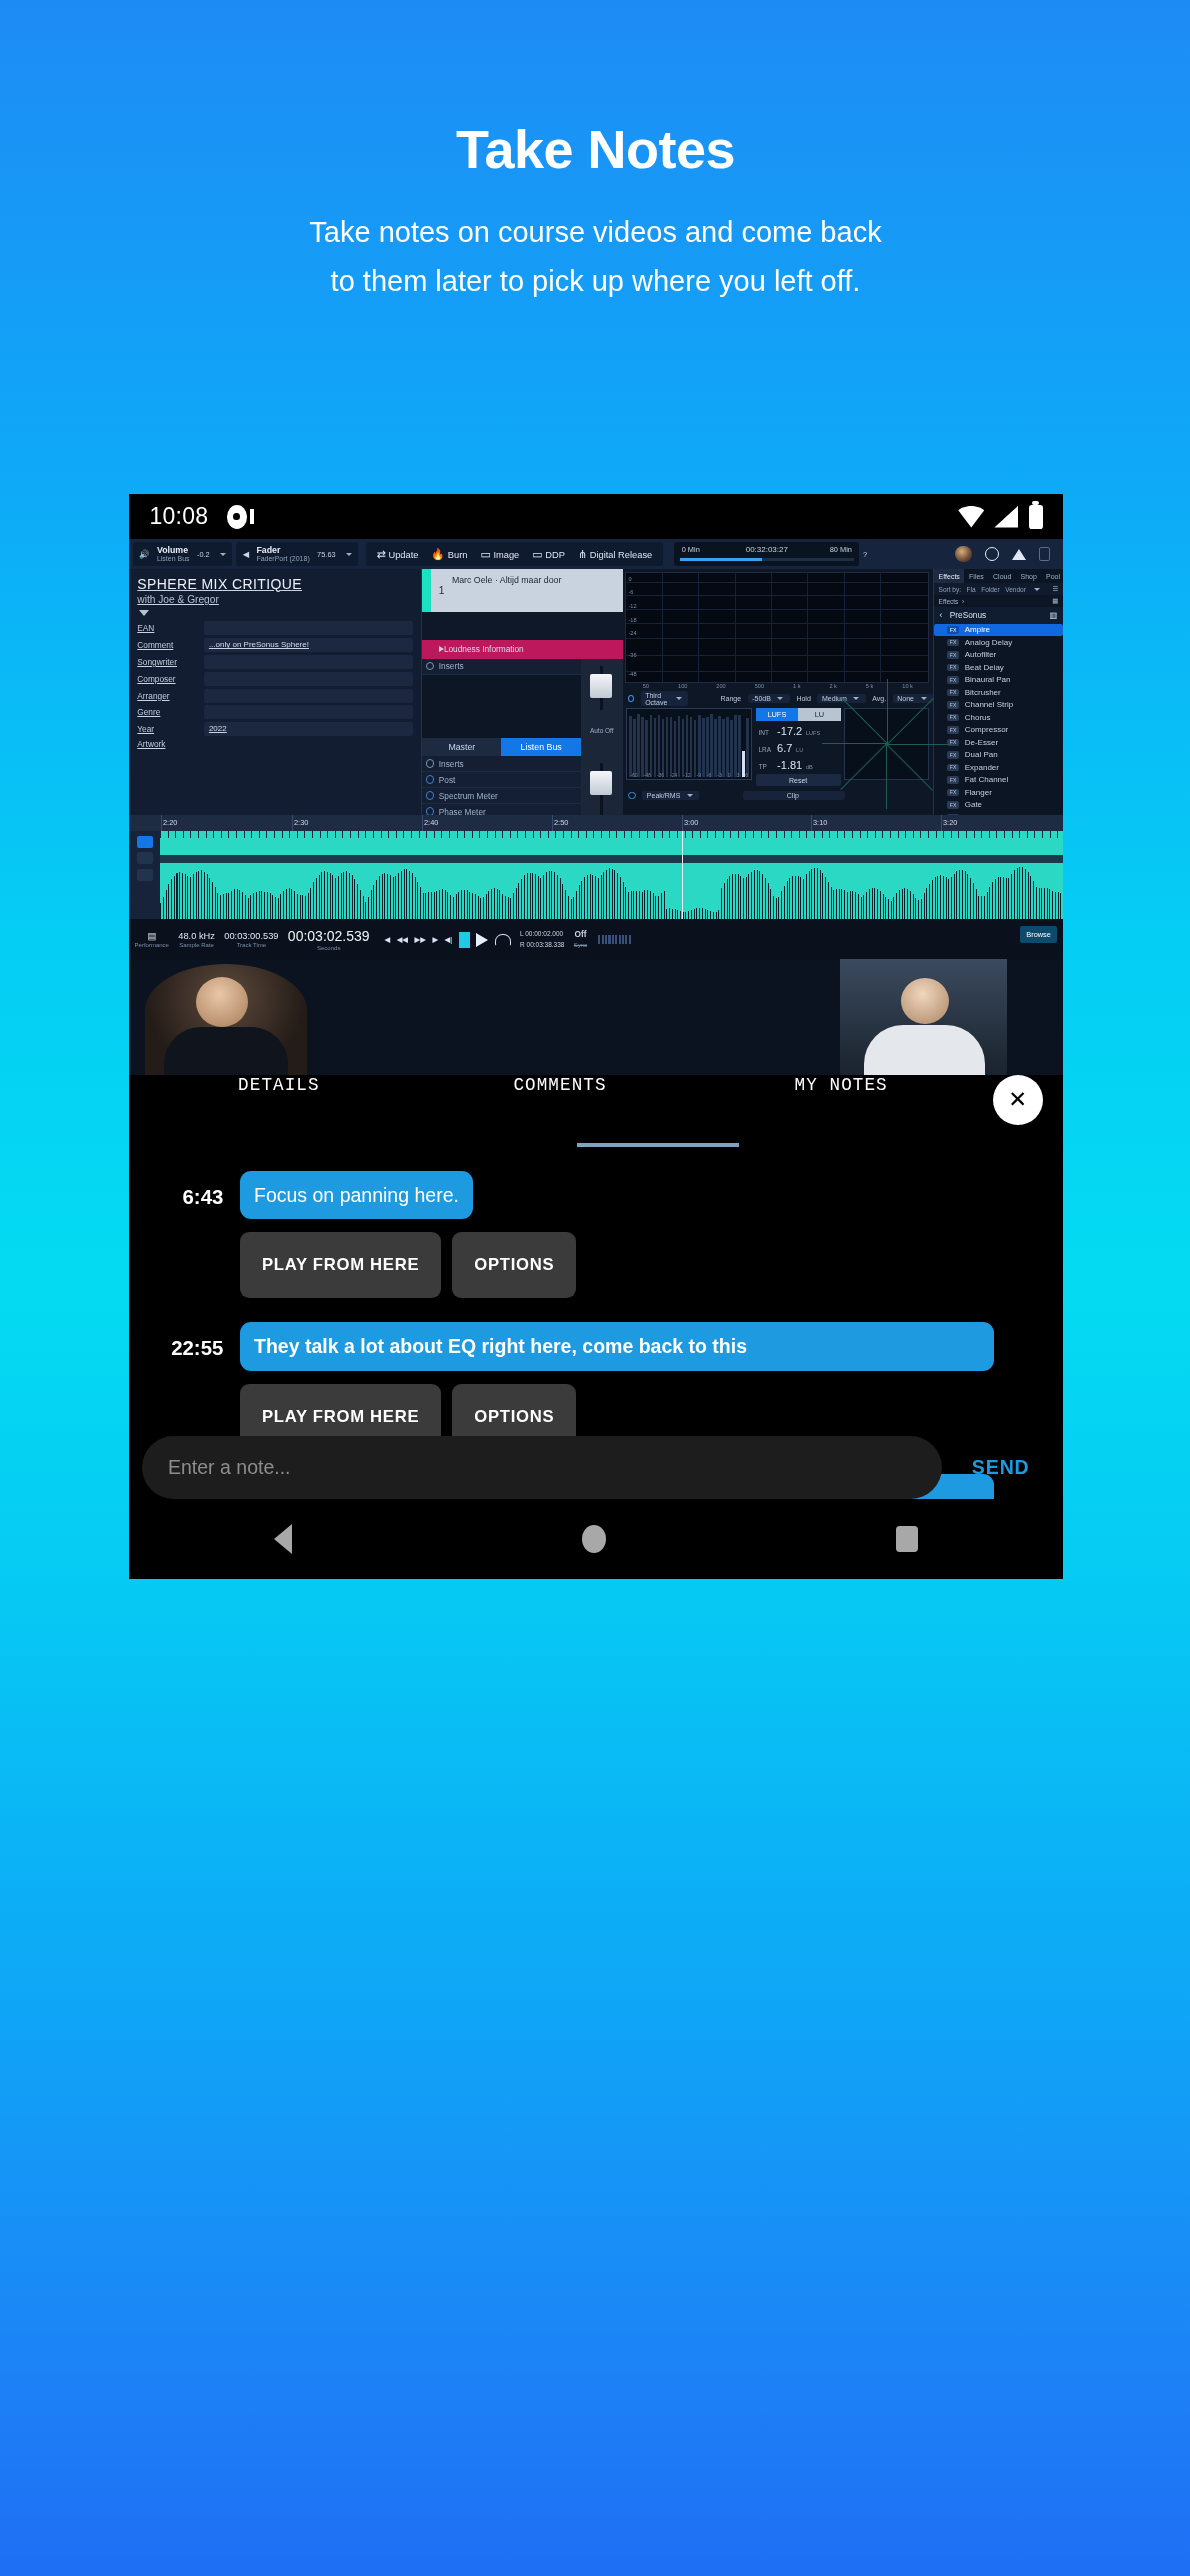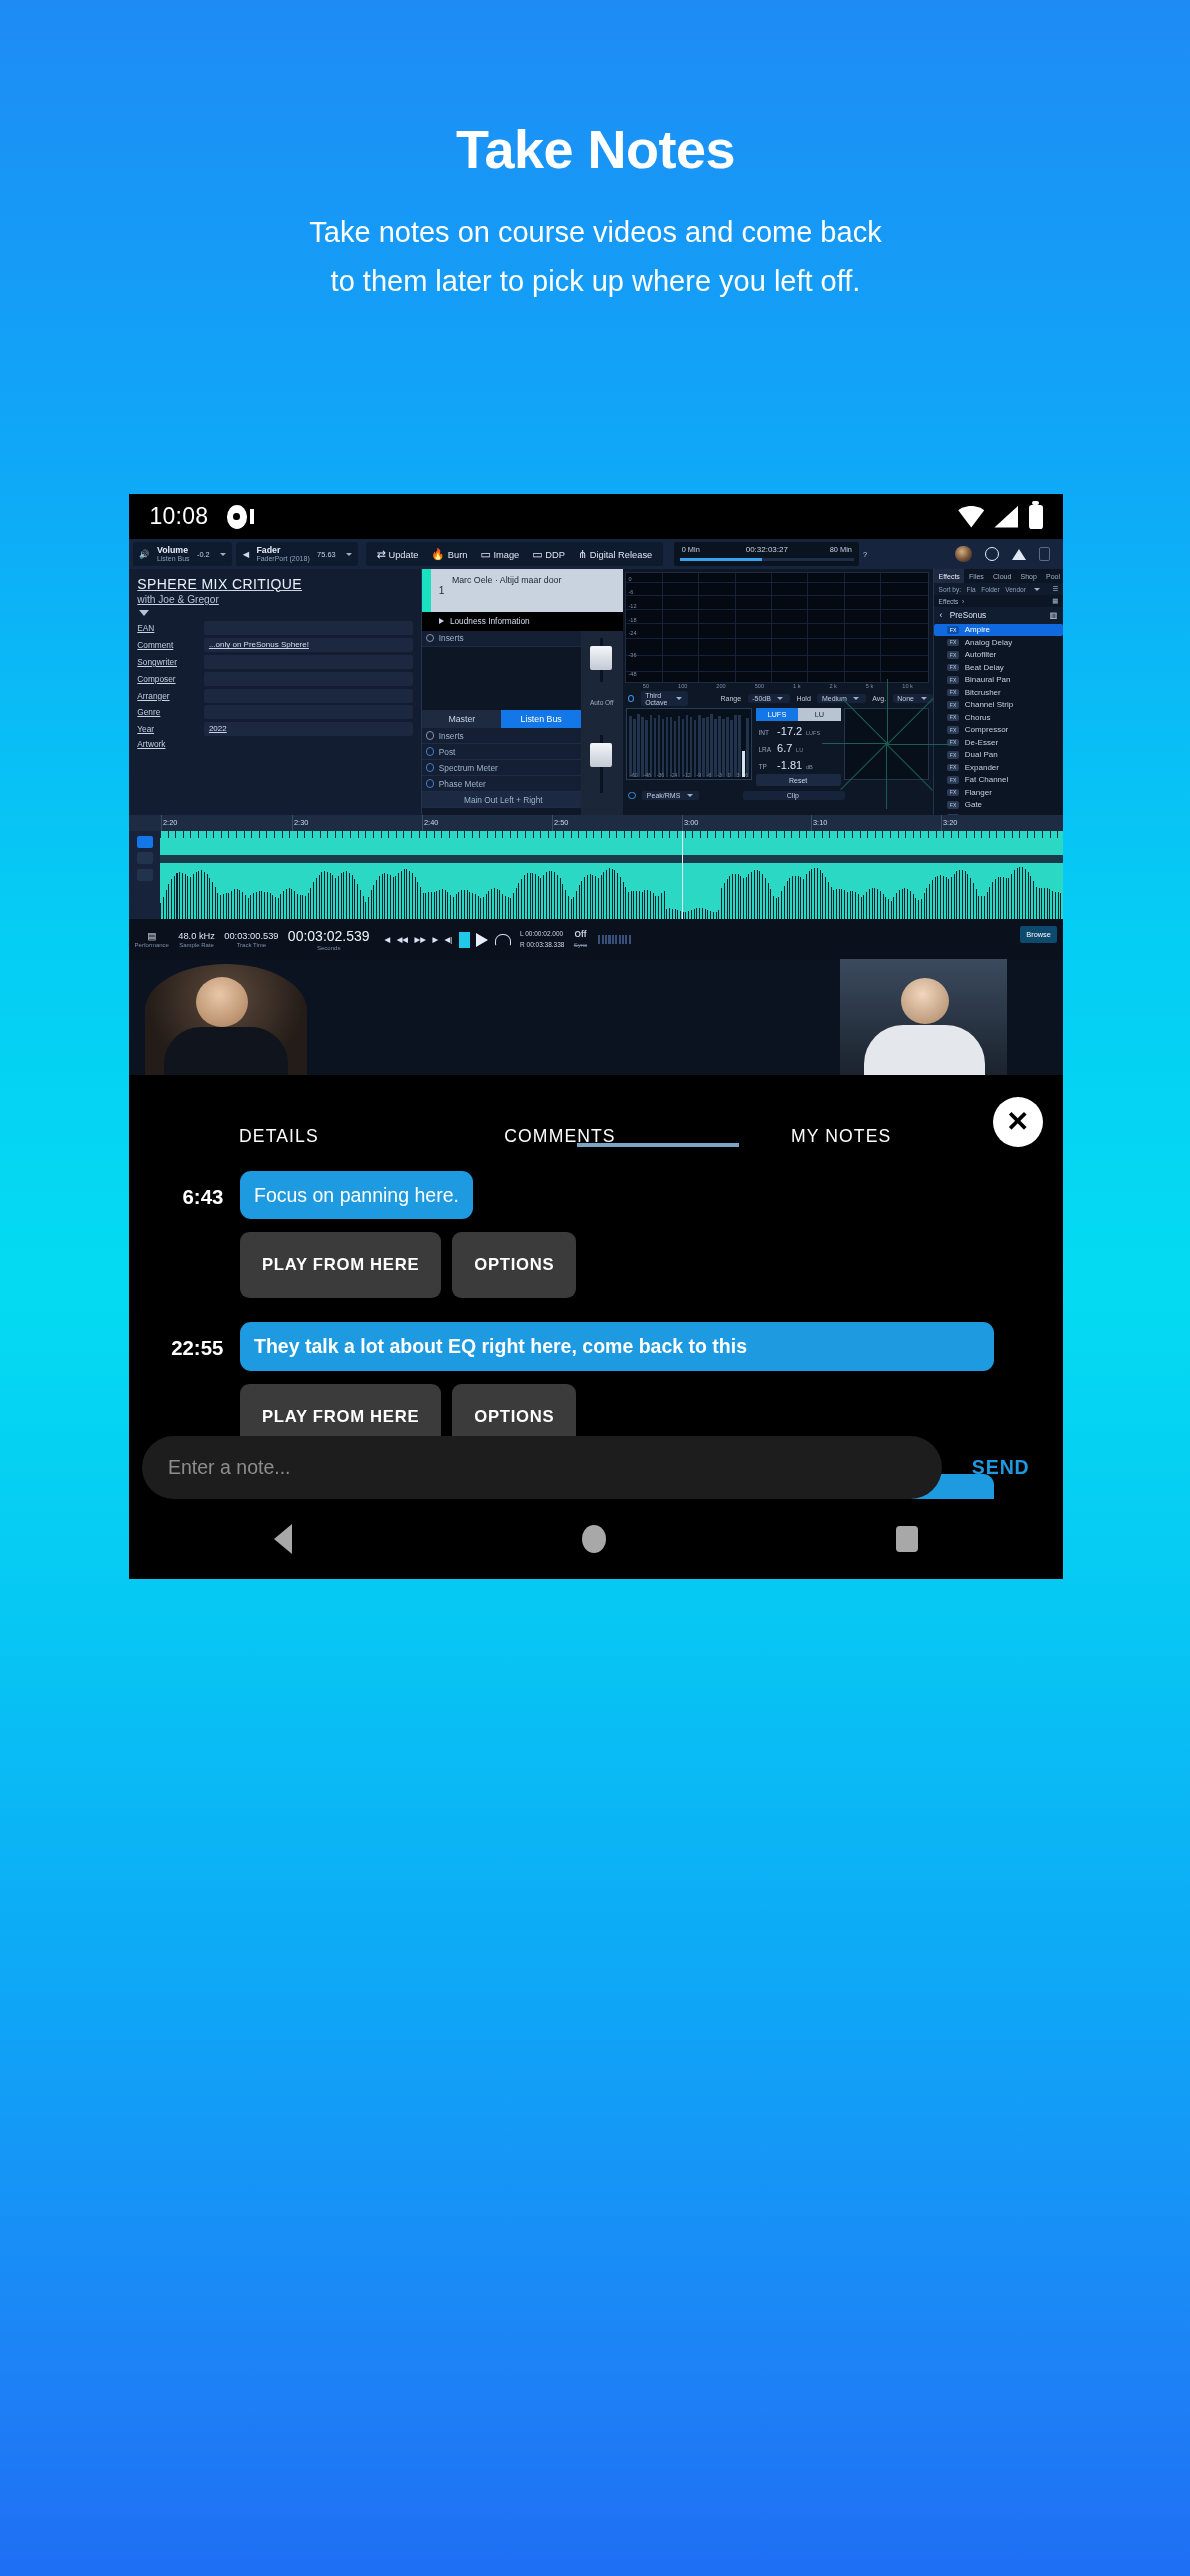--- a/index.html
+++ b/index.html
@@ -128,22 +128,22 @@
   .art-face2{position:absolute;bottom:-2.8px;left:87px;width:43px;height:52px;border-radius:46%;
              background:radial-gradient(circle at 45% 35%,#efe2d6,#cdb2a1 70%,#46372f);}
 
   
   .console-col { width:232px; background:#0f1828; border-left:0.9px solid #223350; }
   .trk { display:flex; background:#c9d3e0; height:43px; }
   .trk .cbar { width:9.3px; background:#1ae2c0; }
   .trk .num { width:20.4px; display:flex; align-items:center; justify-content:center;
               font-size:10.2px; color:#1d2636; }
   .trk .nm { flex:1; font-size:8.8px; color:#1b2433; padding:5.6px 3.7px 0 0; line-height:1.25;}
-  .loud { height:18.5px; background:#000000; display:flex; align-items:center; gap:6px;
-          padding-left:16.7px; color:#d5dfee; font-size:8.3px; }
+  .loud { height:18.5px; background:#be185d; display:flex; align-items:center; gap:0;
+          padding-left:16.7px; color:#d5dfee; font-size:8.3px;margin-top:28px; }
   .loud .car { width:0;height:0;border-top:3.7px solid transparent;border-bottom:3.7px solid transparent;
                border-left:5.6px solid #c6d3e4; }
   .ins { height:16px; display:flex; align-items:center; gap:4.6px; padding-left:3.7px;
          color:#9fb2cb; font-size:8.3px; background:#141f33; border-bottom:0.9px solid #1d2b43;}
   .ins .pw { width:8.3px;height:8.3px;border:1.2px solid #7f95b2; border-radius:50%; }
   .insbox { height:63px; background:#0d1625; }
   .tabs2 { display:flex; height:18.5px; }
   .tabs2 .t { flex:1; display:flex; align-items:center; justify-content:center;
               font-size:8.8px; background:#253консоль; }
   .t-master { background:#1e2a40; color:#c9d6e6; }
@@ -255,21 +255,21 @@
                  background:#10141c; border-radius:37px 37px 0 0; }
   .pip-r { position:absolute; right:56px; bottom:0; width:167px; height:116px;
            background:linear-gradient(180deg,#3b4a5e,#1a232e); overflow:hidden; }
   .pip-r .head { position:absolute; left:61px; top:18.5px; width:48px; height:46px; border-radius:50%;
                  background:radial-gradient(circle at 45% 35%, #f0d7be, #ab8464); }
   .pip-r .body { position:absolute; left:24px; bottom:0; width:121px; height:50px;
                  background:#e4e7ec; border-radius:39px 39px 0 0; }
 
   
   .notes { background:#000; height:calc(1085px - 45px - 536px); position:relative; }
-  .tabbar { display:flex; height:72px; align-items:flex-end; padding:0 9.3px; position:relative; }
+  .tabbar { display:flex; height:72px; align-items:flex-start; padding:0 9.3px; position:relative;font-family:Liberation Mono, monospace; }
   .tab { flex:1; text-align:center; color:#ffffff; font-size:17.6px; letter-spacing:1.1px; }
   .tab-close { width:72px; display:flex; align-items:center; justify-content:center; }
   .close-circle { width:50px; height:50px; border-radius:50%; background:#fff;
                   display:flex; align-items:center; justify-content:center;
                   color:#000; font-size:28px; font-weight:bold; line-height:1; }
   .tab-underline { position:absolute; bottom:0; height:3.7px; background:#7da3c4;
                    width:162px; left:448px; }
 
   .note { padding:0 0 0 0; margin-top:24px; display:flex; }
   .note-time { width:111px; text-align:right; padding-right:16.7px; color:#ffffff;

